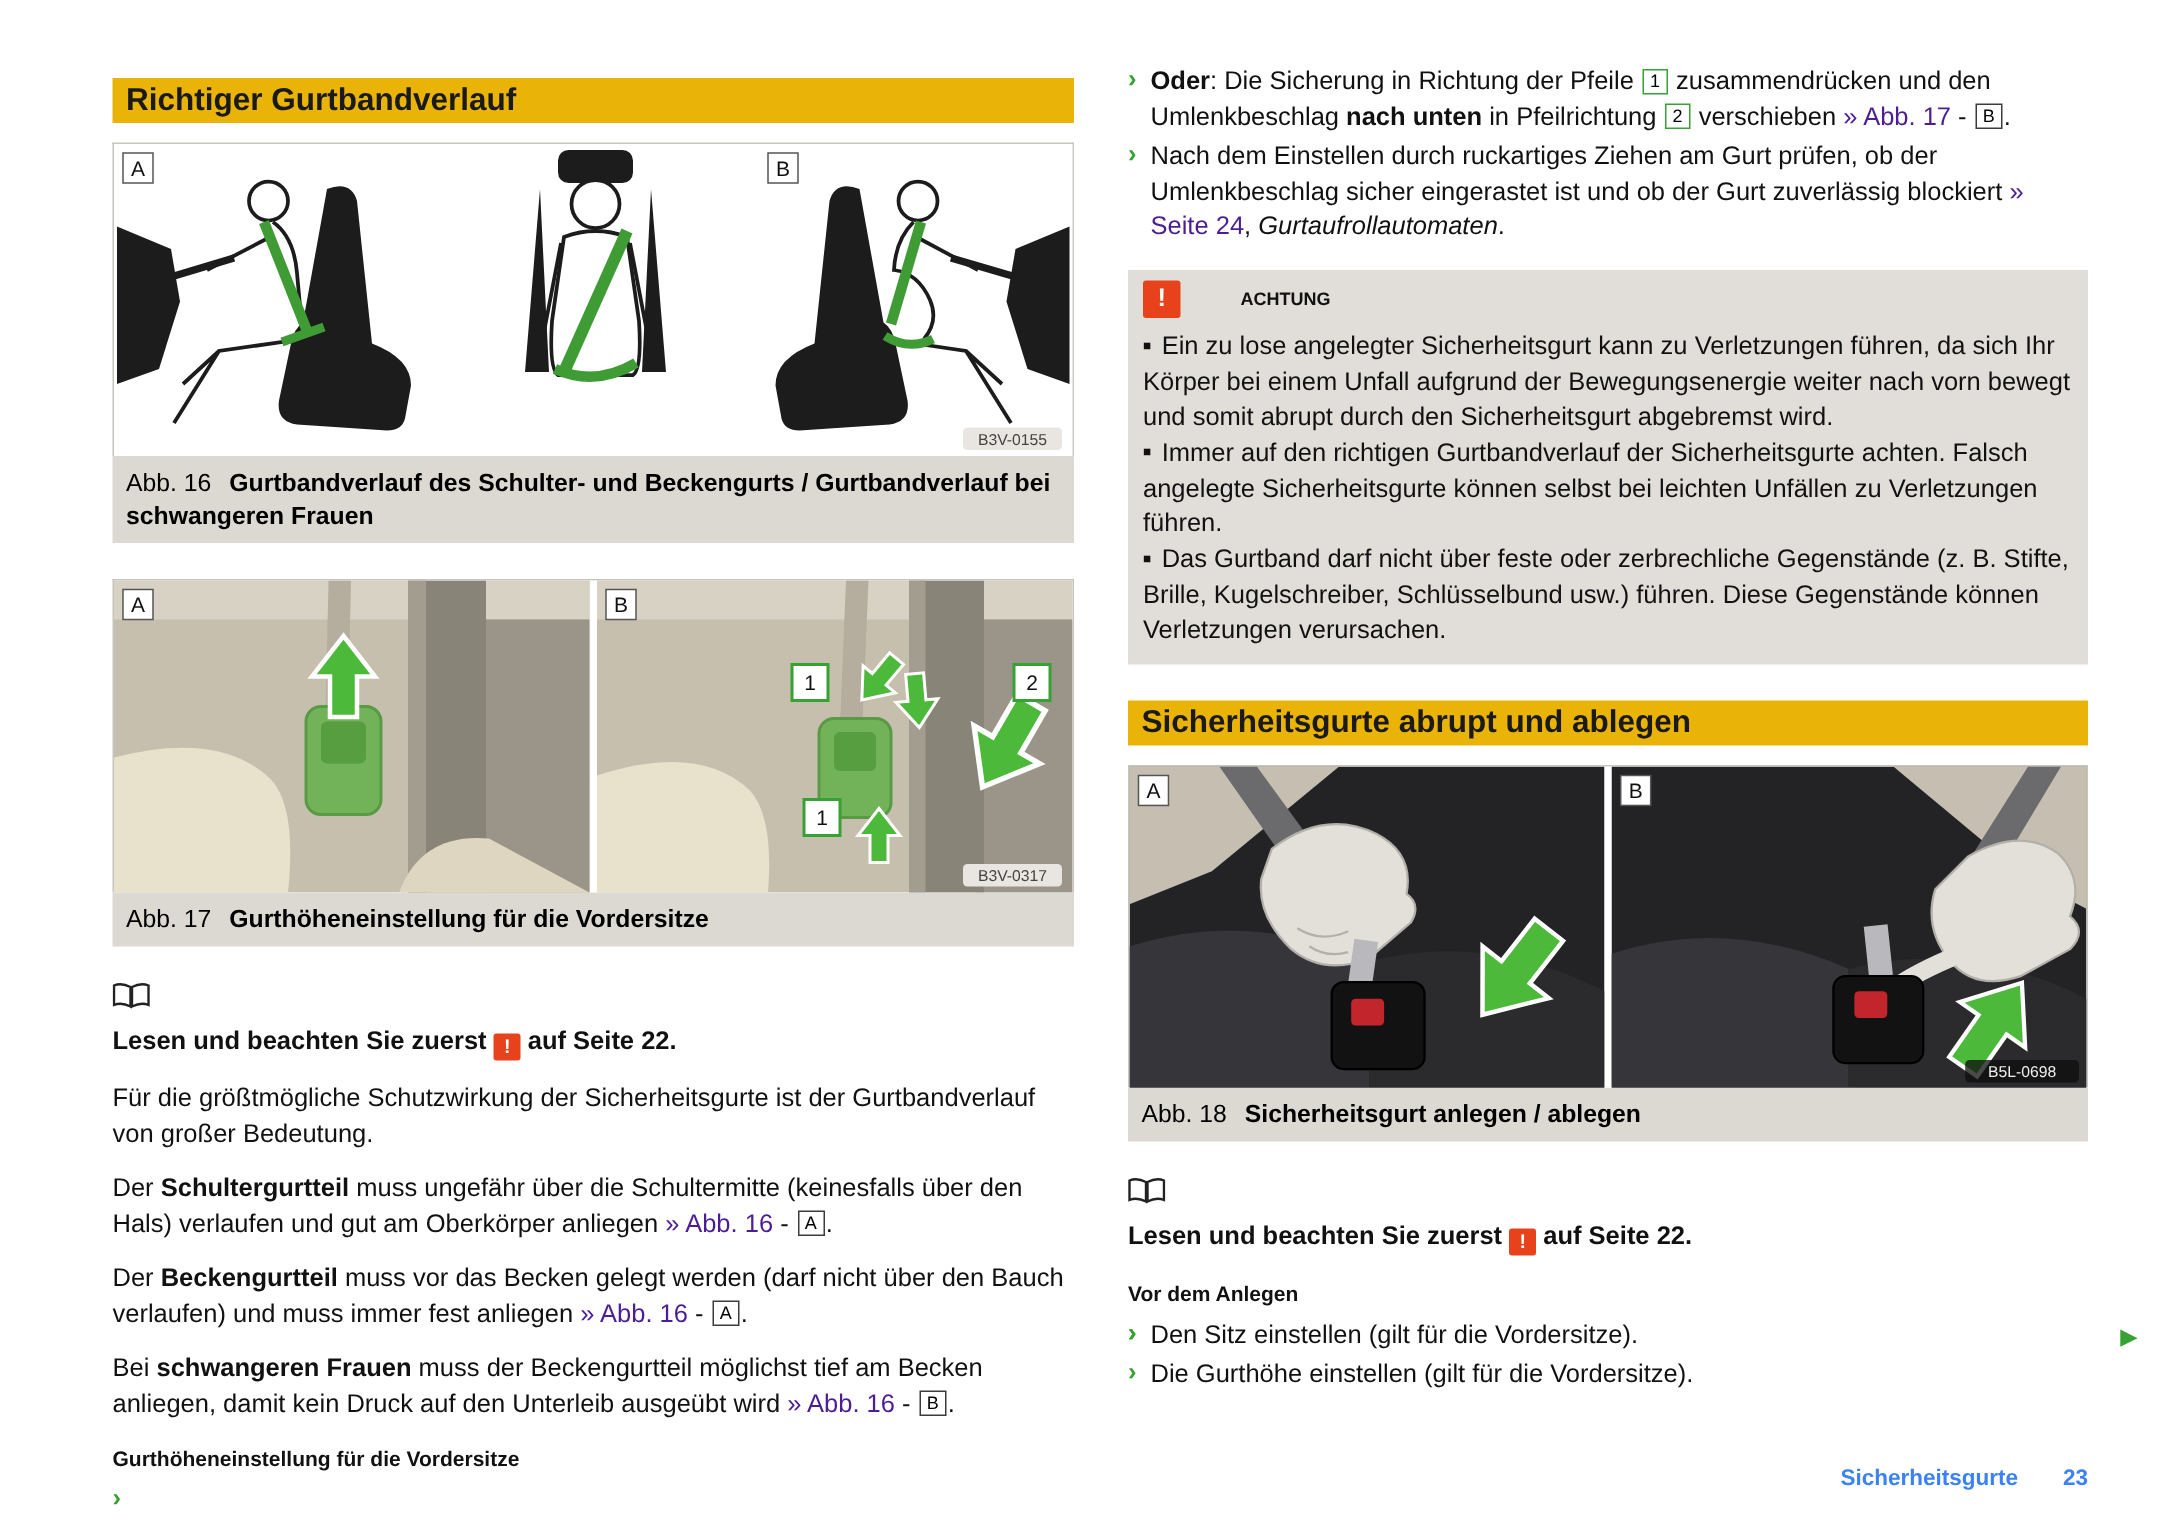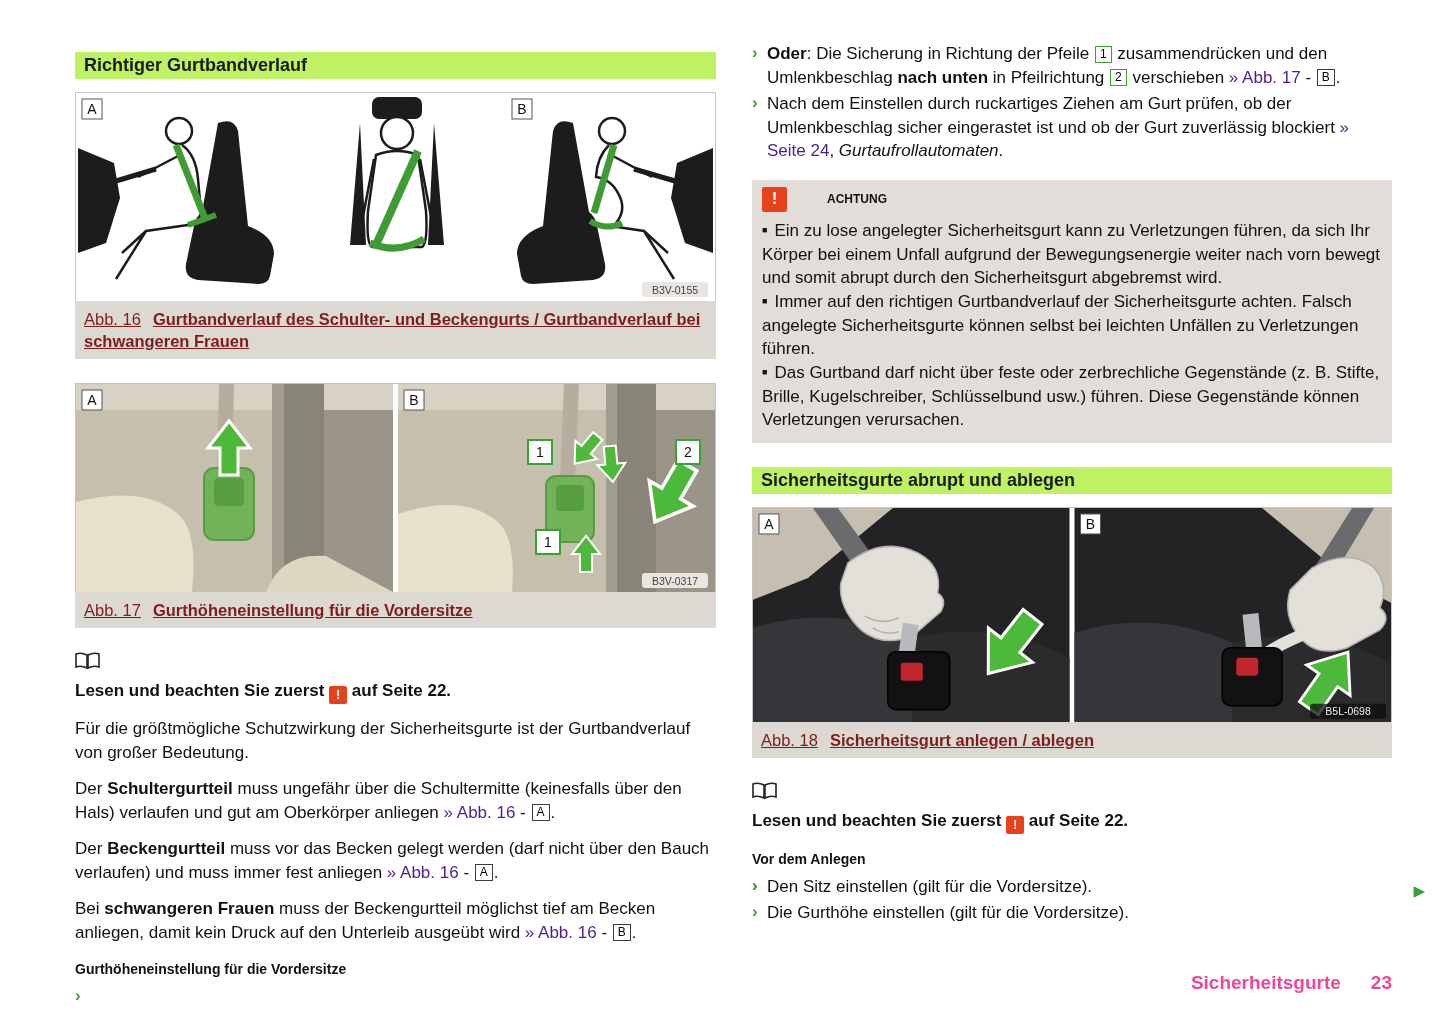--- a/index.html
+++ b/index.html
@@ -2,26 +2,26 @@
 <html><head>
 <meta charset="utf-8">
 <style>
   html,body{margin:0;padding:0;background:#ffffff;}
   body{width:1445px;height:1026px;font-family:"Liberation Sans", sans-serif;color:#111;}
   .page{position:relative;width:1445px;height:1026px;overflow:hidden;background:#fff;}
   .col{position:absolute;top:0;}
   .col-left{left:75px;width:641px;top:52px;}
   .col-right{left:752px;width:640px;top:42px;}
 
-  .sec-header{background:#bef264;padding:3px 9px;font-weight:bold;font-size:18px;color:#1a1a1a;}
+  .sec-header{background:#eab308;padding:3px 9px;font-weight:bold;font-size:21px;color:#1a1a1a;}
 
   .figure{margin:13px 0 0;}
   .figure.gap-lg{margin-top:24px;}
   .fig-img{display:block;width:100%;height:auto;border:1px solid #c8c4be;border-bottom:none;box-sizing:border-box;background:#fff;}
-  .fig-caption{background:#dcd9d3;padding:7px 9px;font-size:16.5px;line-height:22px;color:#7f1d1d;text-decoration:underline;}
+  .fig-caption{background:#dcd9d3;padding:7px 9px;font-size:16.5px;line-height:22px;color:#000000;}
   .cap-prefix{margin-right:12px;}
   .b{font-weight:bold;}
   .i{font-style:italic;}
   .grn{color:#4c1d95;}
 
   .read-note{display:flex;align-items:flex-start;gap:9px;margin-top:22px;font-size:17px;line-height:23.5px;flex-direction:column;}
   .book-icon{flex:0 0 auto;margin-top:2px;}
 
   .body-p{margin:13px 0 0;font-size:17px;line-height:23.5px;}
   .sub-head{margin:14px 0 0;font-size:14px;line-height:23.5px;font-weight:bold;}
@@ -35,21 +35,21 @@
   .warn-big{width:25px;height:25px;background:#e8421c;color:#fff;font-weight:bold;font-size:17px;display:flex;align-items:center;justify-content:center;border-radius:2px;flex:0 0 auto;}
   .achtung-title{font-weight:bold;font-size:12px;margin-left:29px;}
   .achtung-item{margin:0;font-size:17px;line-height:23.5px;}
   .sq{font-size:9px;vertical-align:2.5px;margin-right:7px;}
 
   .refbox{display:inline-block;border:1.3px solid #3c3c3c;font-size:12px;line-height:13px;padding:1px 4px;margin:0 1px;vertical-align:1.5px;background:#fff;color:#000;font-weight:normal;}
   .refbox-g{border-color:#36a233;}
 
   .warn-inline{display:inline-block;width:18px;height:18px;background:#e8421c;color:#fff;font-weight:bold;font-size:13px;line-height:18px;text-align:center;border-radius:2px;vertical-align:-3px;}
 
-  .footer{position:absolute;right:53px;bottom:32px;display:flex;gap:30px;font-size:19px;font-weight:bold;color:#ec4899;}
+  .footer{position:absolute;right:53px;bottom:32px;display:flex;gap:30px;font-size:15px;font-weight:bold;color:#3b82f6;}
   .cont{position:absolute;right:20px;bottom:126px;color:#36a233;font-size:15px;}
 </style>
 </head>
 <body>
 
 <div class="page">
 
   <div class="col col-left">
 
     <div class="sec-header">Richtiger Gurtbandverlauf</div>

